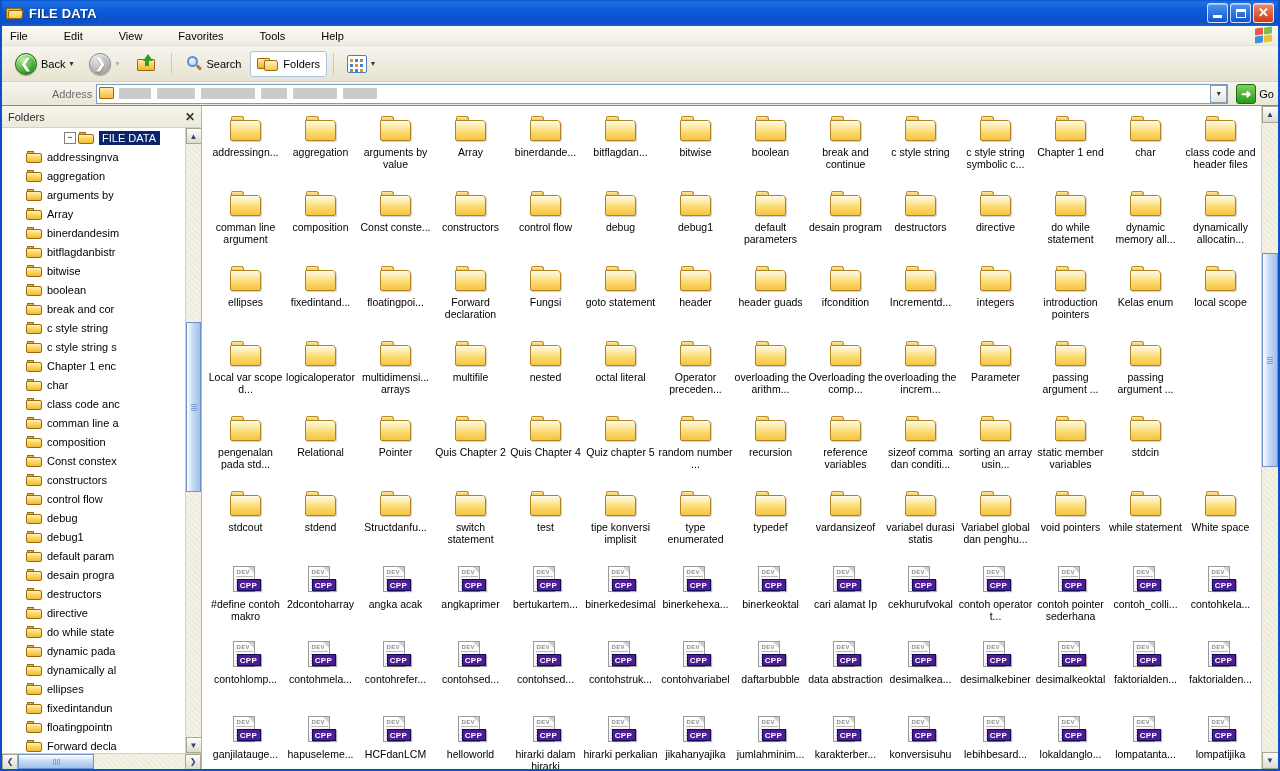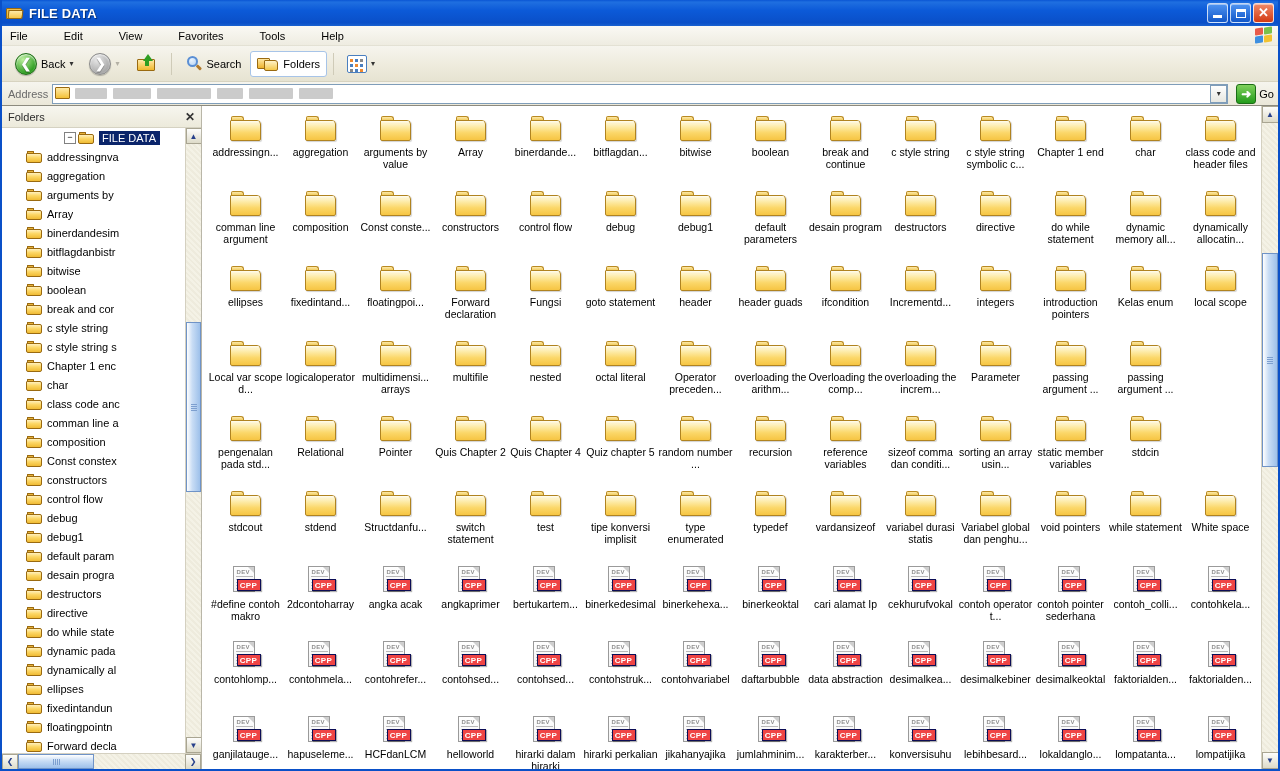--- a/index.html
+++ b/index.html
@@ -118,21 +118,21 @@
   .cO{background:#f08a2e} .cB{background:#4a7fbf} .cG{background:#888}
 
   
   .addrbar {
     height: 24px; flex:0 0 24px;
     background: linear-gradient(to bottom,#f6f5ee,#eae7d8);
     display:flex; align-items:center; gap:4px;
     padding: 0 4px 0 6px;
     border-bottom:1px solid #8c8a7e;
   }
-  .addrlabel { color:#6a6a6a; font-size:11px; }
+  .addrlabel { color:#6a6a6a; font-size:11px;margin-left:44px; }
   .addrfield {
     flex:1; height:20px; background:#fff; border:1px solid #7f9db9;
     display:flex; align-items:center; padding-left:2px; position:relative;
   }
   .addrfield .fi { width:16px; height:13px; position:relative; margin-right:4px;}
   .addrfield .fi .k{position:absolute;left:0;top:0;width:15px;height:12px;background:linear-gradient(to bottom,#ffeaa7,#f3c036);border:1px solid #9a6a10;border-radius:1px;}
   .blurtxt { display:flex; gap:6px; align-items:center;}
   .blurtxt i { display:block; height:11px; background:#cbcbcb; border-radius:1px; filter: blur(0.6px); }
   .addrdrop { width:17px; height:18px; border:1px solid #7f9db9; background:linear-gradient(to bottom,#fefefe,#e7e7e0);
               display:flex;align-items:center;justify-content:center; margin-left:auto;}
@@ -221,21 +221,21 @@
   .cppico .fold { position:absolute; right:0; top:0; width:0;height:0;
     border-left:6px solid transparent; border-top:6px solid #cfcfcf; }
   .cppico .lines { position:absolute; left:2px; top:9px; width:17px; }
   .cppico .lines span { display:block; height:1px; background:#b9b9b9; margin-bottom:2px; }
   .cppico .dev {
     position:absolute; left:3px; top:2px; font-size:6px; font-weight:bold; color:#8f8f8f;
     letter-spacing:.3px; font-family:"Liberation Sans",sans-serif;
   }
   .cppico .badge {
     position:absolute; left:8px; top:13px; width:24px; height:12px;
-    background:#ef4444; border:1px solid #0d0d55;
+    background:#4c1d95; border:1px solid #0d0d55;
     display:flex; align-items:center; justify-content:center;
     color:#fff; font-size:8px; font-weight:bold; letter-spacing:.4px;
     box-shadow: 1px 1px 1px rgba(0,0,0,.3);
   }
 
   .vscroll-content {
     position:absolute; right:0; top:0; bottom:0; width:17px;
     background:#f1efe2; border-left:1px solid #d4d0c0;
     display:flex; flex-direction:column; align-items:center;
   }

